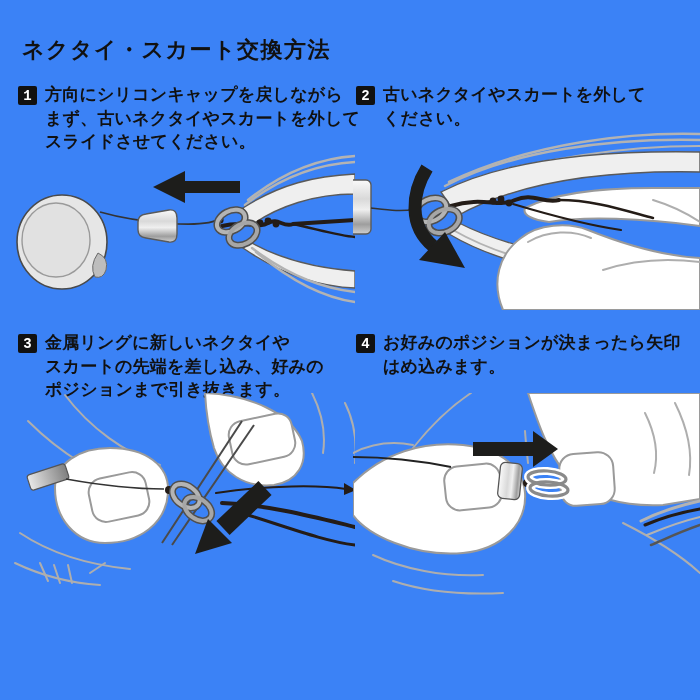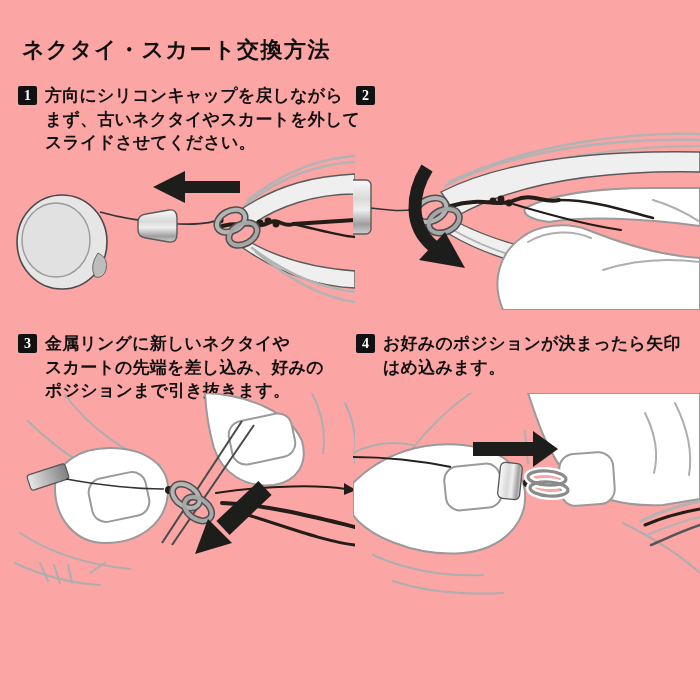--- a/index.html
+++ b/index.html
@@ -1,17 +1,17 @@
 <!DOCTYPE html>
 <html style="--text: #111111; --badge-bg: #111111; --badge-fg: #ffffff; --arrow: #1d1d1b; --necktie-dark: #241c17; --skirt-gray: #b3b3b3;"><head>
 <meta charset="utf-8">
 <style>
   html,body{margin:0;padding:0;background:#fff}
-  .page{position:relative;width:700px;height:700px;background:#fca5a5;overflow:hidden;
-        font-family:Liberation Serif, serif;color:var(--text,#111)}
+  .page{position:relative;width:700px;height:700px;background:#3b82f6;overflow:hidden;
+        font-family:Liberation Mono, monospace;color:var(--text,#111)}
   .title{position:absolute;left:22px;top:20px;font-size:22px;font-weight:bold;letter-spacing:1.5px;white-space:nowrap}
   .step{position:absolute;display:flex;gap:8px;align-items:flex-start}
   .s1{left:18px;top:84px;width:334px}
   .s2{left:356px;top:84px;width:338px}
   .s3{left:18px;top:332px;width:334px}
   .s4{left:356px;top:332px;width:338px}
   .badge{flex:0 0 auto;width:19px;height:19px;margin-top:2px;border-radius:2px;
          background:var(--badge-bg,#111);color:var(--badge-fg,#fff);
          font-size:14px;font-weight:bold;display:flex;align-items:center;justify-content:center}
   .lines{font-size:17px;font-weight:bold;line-height:23.5px;letter-spacing:.2px;white-space:nowrap}
@@ -40,20 +40,24 @@
     <span class="badge">1</span>
     <div class="lines">
       <div>方向にシリコンキャップを戻しながら</div>
       <div>まず、古いネクタイやスカートを外して</div>
       <div>スライドさせてください。</div>
     </div>
   </section>
 
   <section class="step s2">
     <span class="badge">2</span>
+    <div class="lines">
+      <div>古いネクタイやスカートを外して</div>
+      <div>ください。</div>
+    </div>
   </section>
 
   <section class="step s3">
     <span class="badge">3</span>
     <div class="lines">
       <div>金属リングに新しいネクタイや</div>
       <div>スカートの先端を差し込み、好みの</div>
       <div>ポジションまで引き抜きます。</div>
     </div>
   </section>

